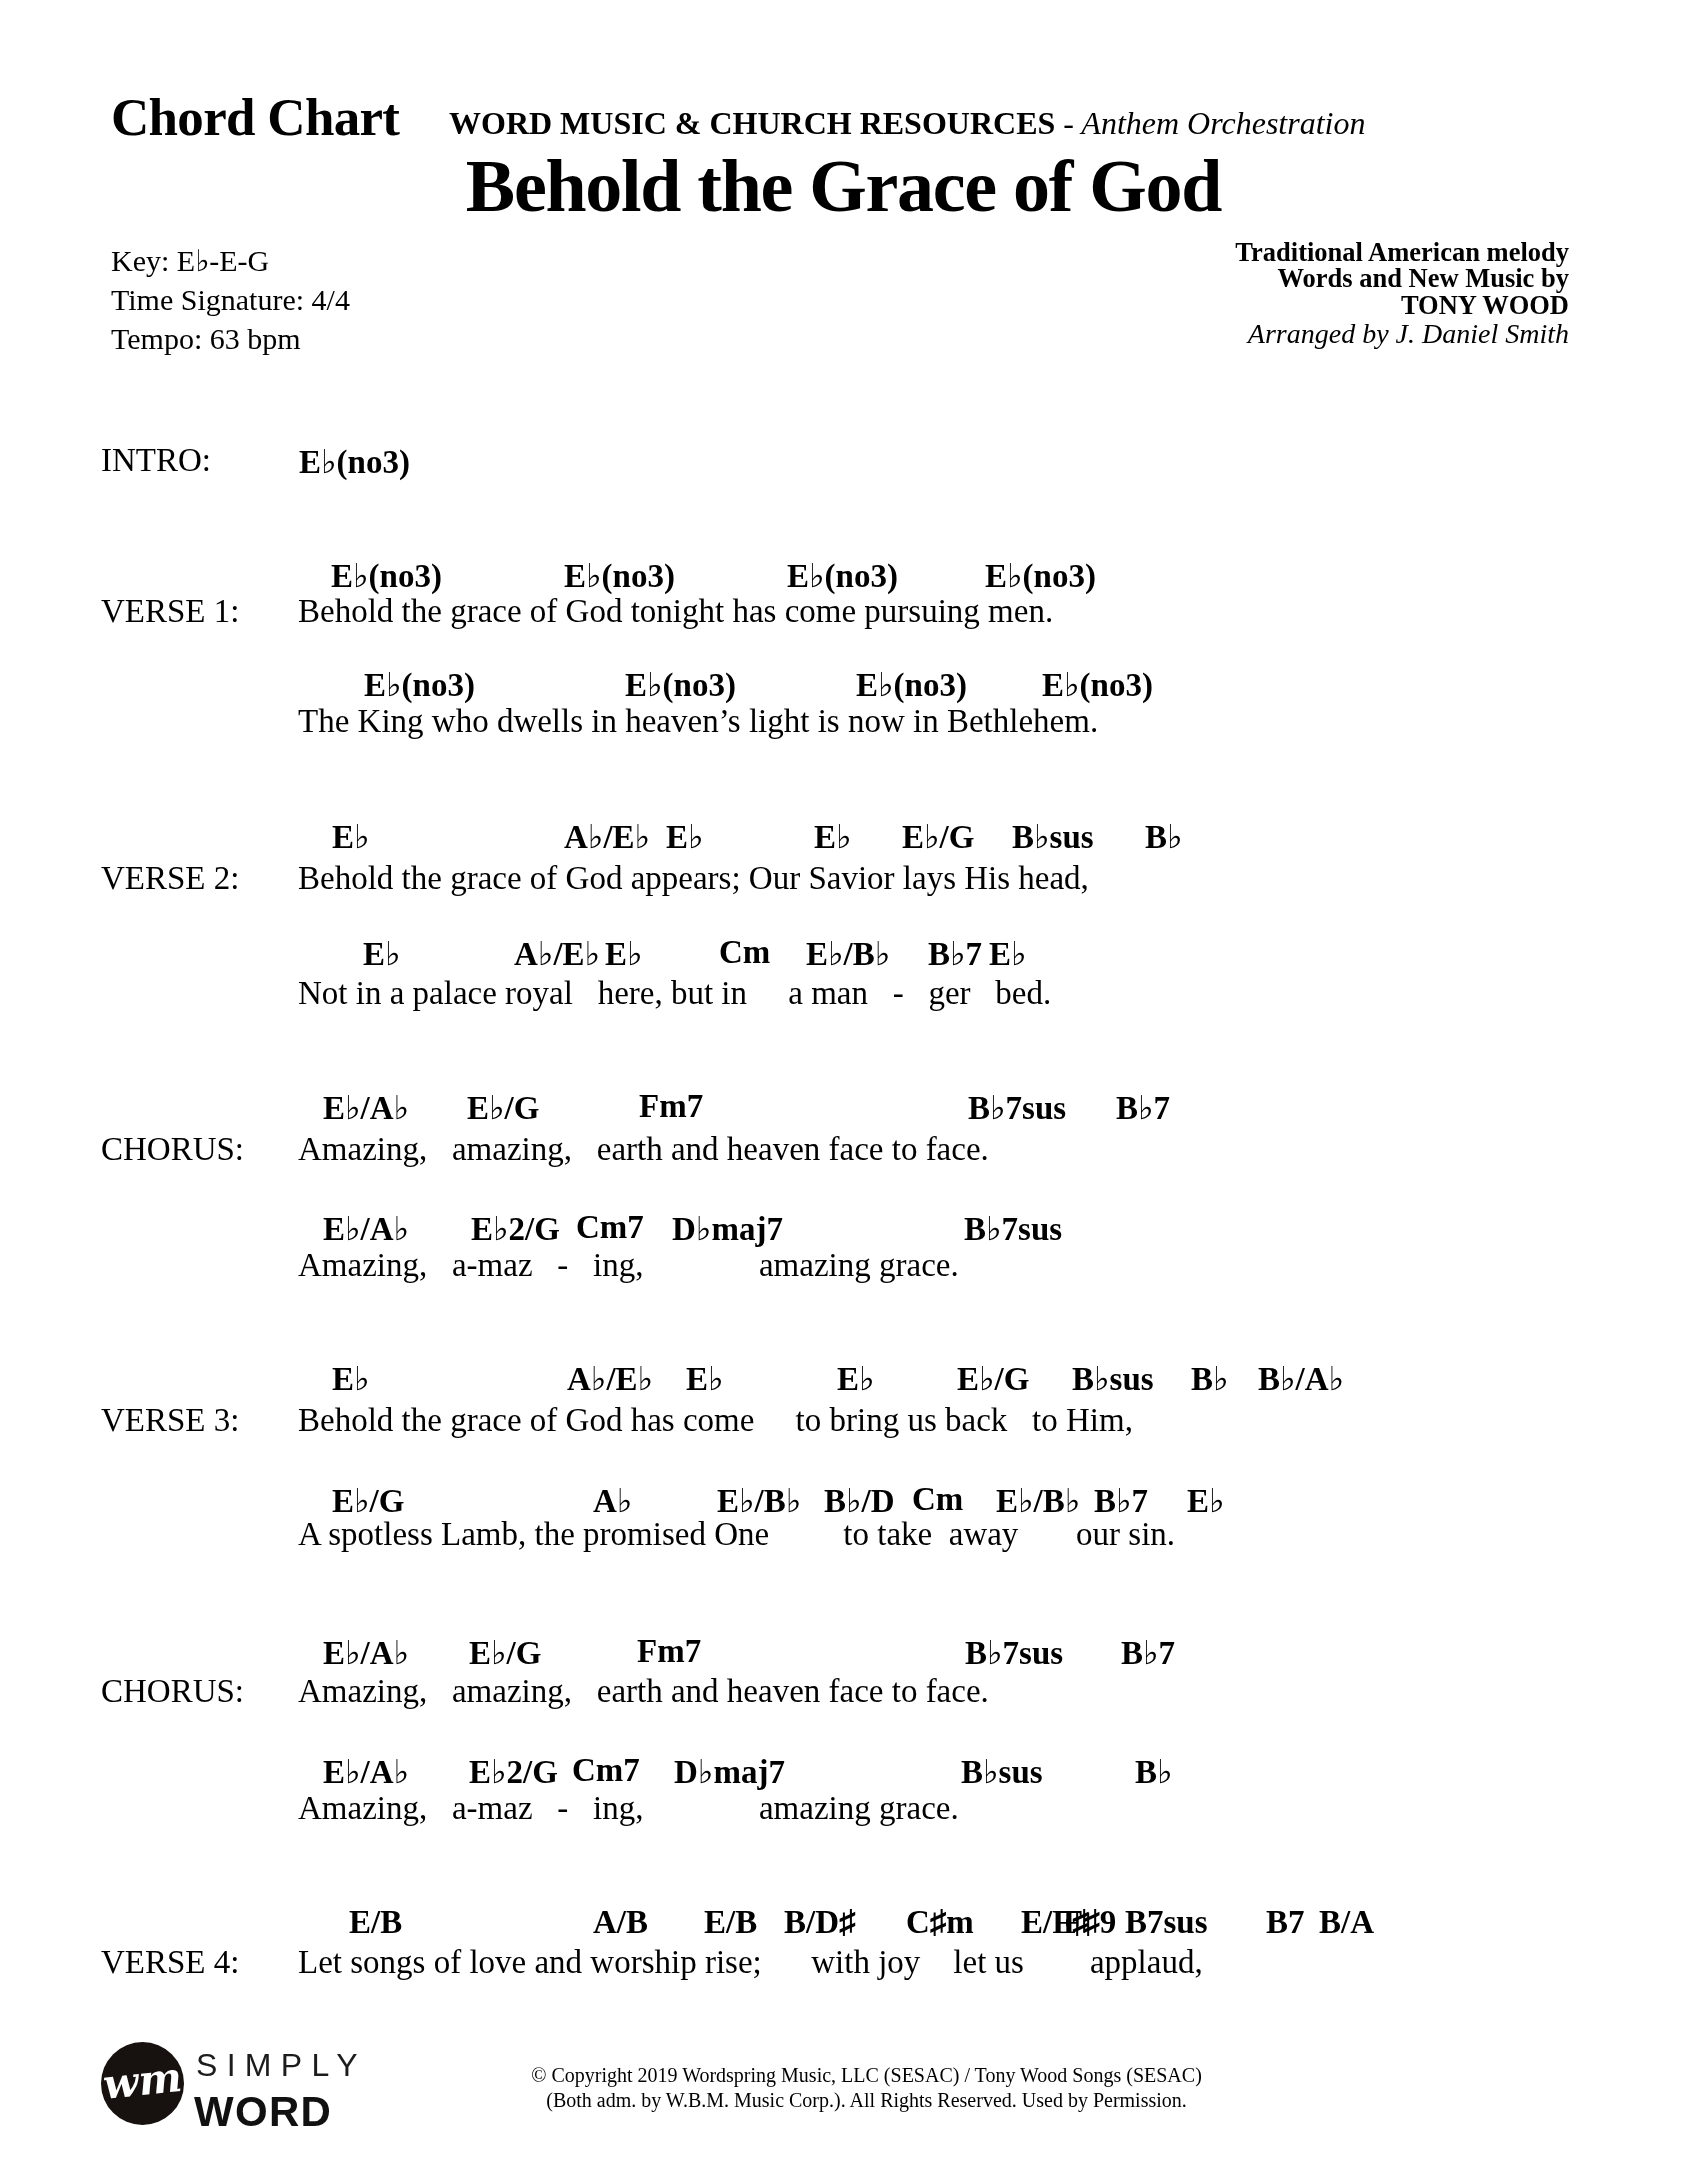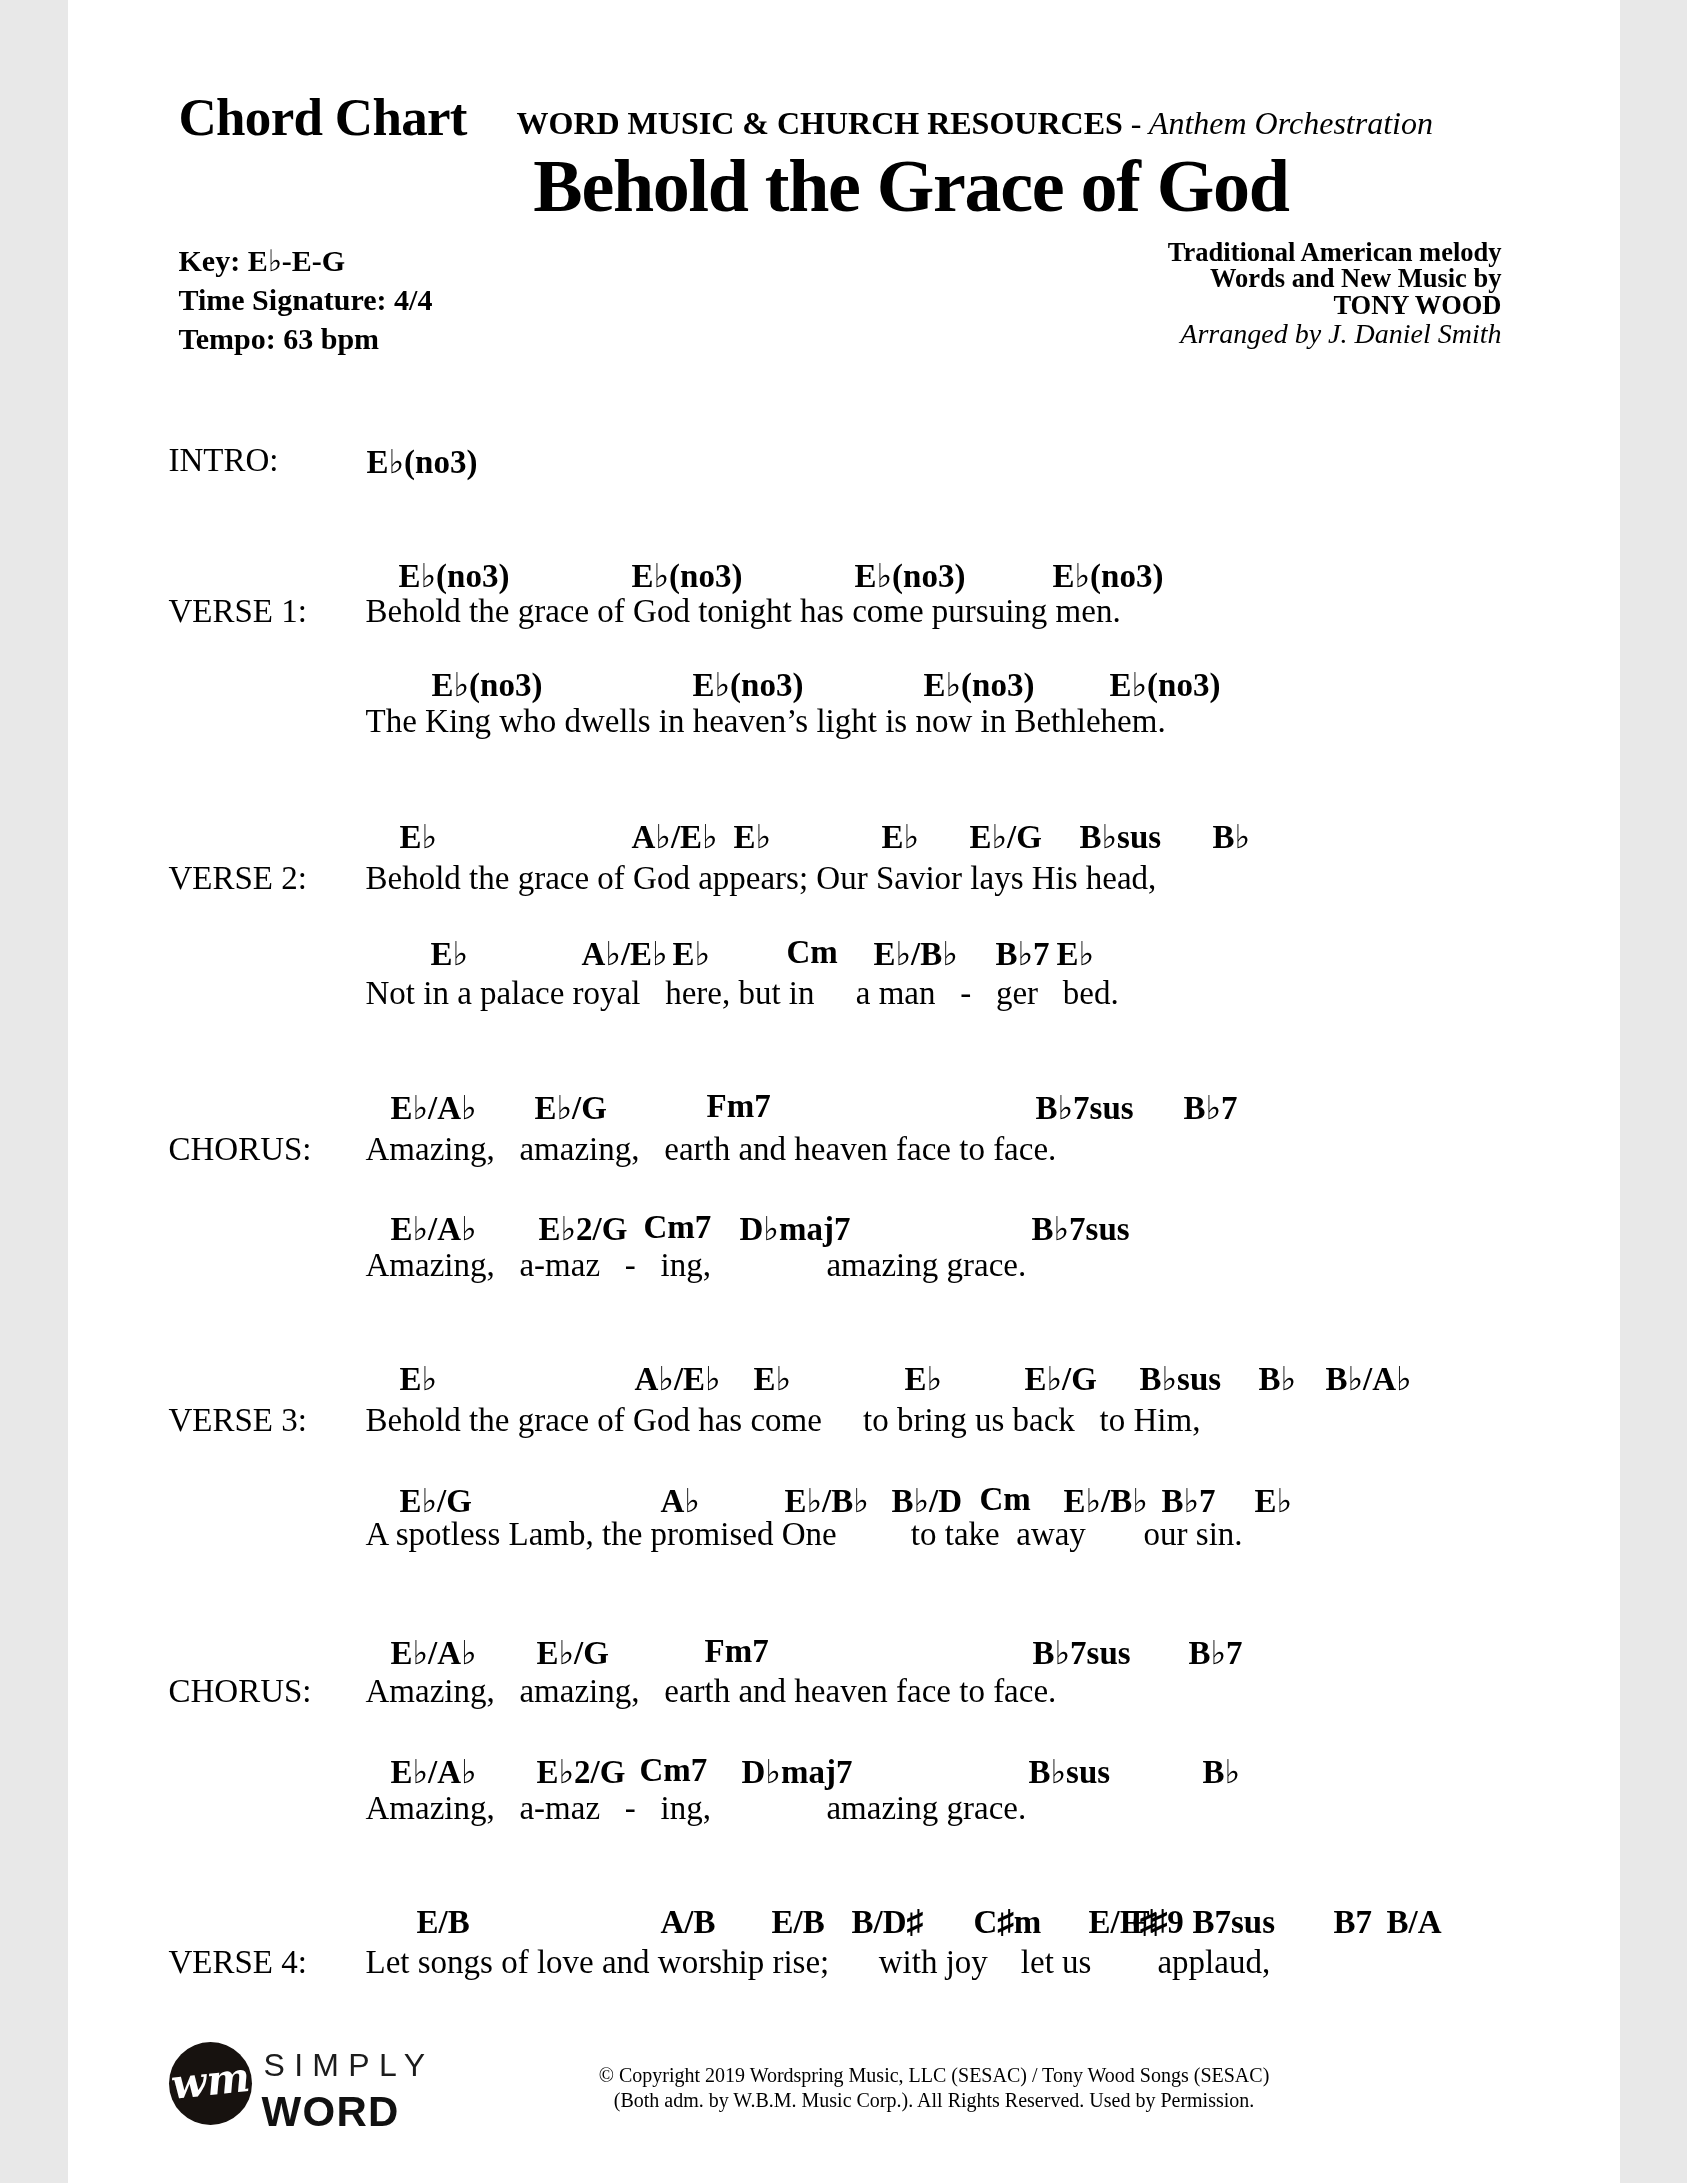--- a/index.html
+++ b/index.html
@@ -1,27 +1,27 @@
 <!DOCTYPE html>
 <html style="font-size:10.6px"><head>
 <meta charset="utf-8">
 <style>
   html,body { margin:0; padding:0; background:#e8e8e8; }
   .page {
-    position:relative; width:1552px; height:2183px; margin:0 auto;
+    position:relative; width:1687px; height:2183px; margin:0 auto;
     background:#ffffff; color:#000;
     font-family:"Liberation Serif","DejaVu Serif","DejaVu Sans",serif;
     overflow:hidden;
   }
   .doc-type { position:absolute; left:111px; top:87px; font-size:53px; font-weight:bold; letter-spacing:-0.7px; }
   .publisher-line { position:absolute; left:449px; top:105px; font-size:32px; white-space:pre; }
   .publisher-name { font-weight:bold;margin-top:44px; }
   .publisher-series { font-style:italic; }
   .song-title { position:absolute; left:0; top:144px; width:1687px; text-align:center; font-size:74px; font-weight:bold; letter-spacing:-1.3px; }
-  .meta-line { position:absolute; left:111px; font-size:30px; font-weight:bold; white-space:pre; }
+  .meta-line { position:absolute; left:111px; font-size:30px; font-weight:normal; white-space:pre; }
   .credit-line { position:absolute; right:118px; font-size:26.5px; font-weight:bold; text-align:right; white-space:pre; }
   .credit-line.italic { font-weight:normal; font-style:italic; font-size:28px; }
   .section-label { position:absolute; left:101px; font-size:33px; white-space:pre; }
   .chord-row, .lyric-row { position:absolute; left:0; width:1687px; height:44px; }
   .chord { position:absolute; font-size:33px; font-weight:bold; white-space:pre; }
   .lyric { position:absolute; left:298px; font-size:33px; white-space:pre; }
   .logo-circle { position:absolute; left:101px; top:2042px; width:83px; height:83px; background:#17120f; border-radius:50%; }
   .logo-monogram { position:absolute; left:0; top:14.6px; width:83px; text-align:center; color:#fff;
                    font-family:"DejaVu Serif",serif; font-style:italic; font-weight:bold; font-size:41px; transform:rotate(-6deg); }
   .logo-simply { position:absolute; left:196px; top:2047px; font-family:"Liberation Sans","DejaVu Sans",sans-serif;

